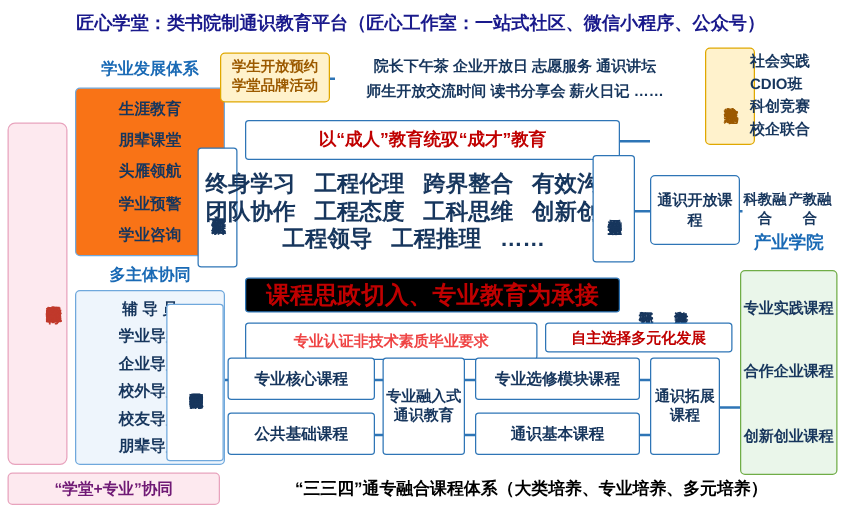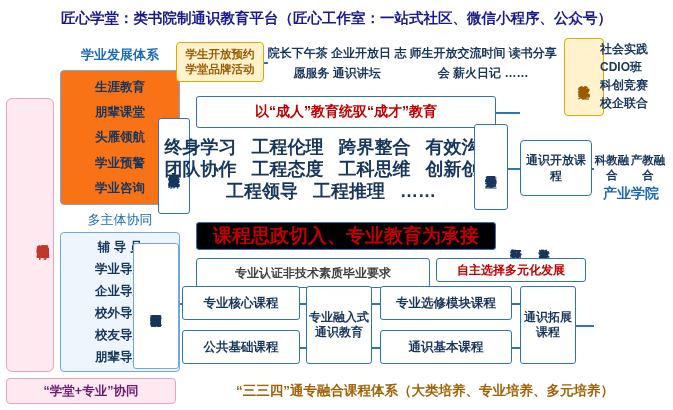--- a/index.html
+++ b/index.html
@@ -35,21 +35,21 @@
   #xyfz-box{
     left:60px;top:70px;width:120px;height:135px;
     background:#f97316;border:1.5px solid #6fa8dc;border-radius:4px;
     flex-direction:column;justify-content:space-around;
     color:#17365d;font-size:12.5px;font-weight:bold;padding:3px 0;
   }
   #xyfz-box div{line-height:20px;}
   
   #dzt-title{
     left:60px;top:209px;width:120px;height:22px;
-    color:#1a6ab5;font-size:13px;font-weight:normal;
+    color:#1a6ab5;font-size:13px;font-weight:bold;
   }
   #dzt-box{
     left:60px;top:232px;width:120px;height:140px;
     background:#eef5fc;border:1.5px solid #6fa8dc;border-radius:4px;
     flex-direction:column;justify-content:space-around;
     color:#17365d;font-size:12.5px;font-weight:bold;padding:3px 0;
   }
   #dzt-box div{line-height:22px;}
   
   #fudao-vert{
@@ -61,21 +61,21 @@
   
   #yuyue{
     left:176px;top:42px;width:88px;height:40px;
     background:#fff2cc;border:1.5px solid #e0a800;border-radius:4px;
     color:#9c5a00;font-size:11.5px;font-weight:bold;line-height:15px;
   }
   
   #acts{
     left:266px;top:42px;width:292px;height:42px;
     color:#17365d;font-size:12px;font-weight:bold;line-height:20px;
-    justify-content:center;
+    flex-direction:column;justify-content:center;
   }
   
   #digi{
     left:564px;top:38px;width:40px;height:78px;
     background:#fff2cc;border:1.5px solid #e0a800;border-radius:4px;
     color:#9c5a00;font-size:11.5px;font-weight:bold;line-height:14px;
   }
   
   #right-top{
     left:600px;top:40px;width:70px;height:72px;
@@ -142,21 +142,21 @@
   #kaituo{
     left:496px;top:218px;width:56px;height:44px;
     color:#17365d;font-size:11.5px;font-weight:bold;line-height:14px;
     justify-content:space-between;padding:0 1px;
   }
   #kaituo div{width:26px;text-align:center;}
   
   #renzheng{
     left:196px;top:258px;width:234px;height:30px;
     background:#ffffff;border:1.5px solid #2e75b6;border-radius:3px;
-    color:#404040;font-size:12px;font-weight:bold;
+    color:#ef4444;font-size:12px;font-weight:bold;
   }
   #zizhu{
     left:436px;top:258px;width:150px;height:24px;
     background:#ffffff;border:1.5px solid #2e75b6;border-radius:3px;
     color:#c00000;font-size:12px;font-weight:bold;
   }
   
   .course{
     background:#ffffff;border:1.5px solid #2e75b6;border-radius:3px;
     color:#17365d;font-size:12.5px;font-weight:bold;line-height:16px;
@@ -168,21 +168,21 @@
   #c-basic{left:380px;top:330px;width:132px;height:34px;}
   #c-extend{left:520px;top:286px;width:56px;height:78px;font-size:12px;line-height:15px;}
   
   #bottom-left{
     left:6px;top:378px;width:170px;height:26px;
     background:#fde9ef;border:1.5px solid #e8a3bd;border-radius:4px;
     color:#701a75;font-size:12.5px;font-weight:bold;
   }
   #bottom-right{
     left:182px;top:378px;width:486px;height:26px;
-    color:#a16207;font-size:13.5px;font-weight:bold;
+    color:#000000;font-size:13.5px;font-weight:bold;
   }
   
   .ln{position:absolute;background:#2e75b6;}
 </style>
 </head>
 <body>
 
 <div class="stage">
 
   <div class="ln abs" style="left:180px;top:62px;width:16px;height:2px;"></div>
@@ -279,20 +279,25 @@
   </div>
 
   <div id="tskf" class="abs ctr">通识开放课程</div>
 
   <div id="ronghe" class="abs ctr">
     <div>科教融合</div>
     <div>产教融合</div>
   </div>
 
   <div id="cyxy-title" class="abs ctr">产业学院</div>
+  <div id="cyxy-box" class="abs ctr">
+    <div>专业实践课程</div>
+    <div>合作企业课程</div>
+    <div>创新创业课程</div>
+  </div>
 
   <div id="kcsz" class="abs ctr">课程思政切入、专业教育为承接</div>
 
   <div id="kaituo" class="abs ctr">
     <div class="vert">开拓视野</div>
     <div class="vert">激发兴趣</div>
   </div>
 
   <div id="renzheng" class="abs ctr">专业认证非技术素质毕业要求</div>
   <div id="zizhu" class="abs ctr">自主选择多元化发展</div>

